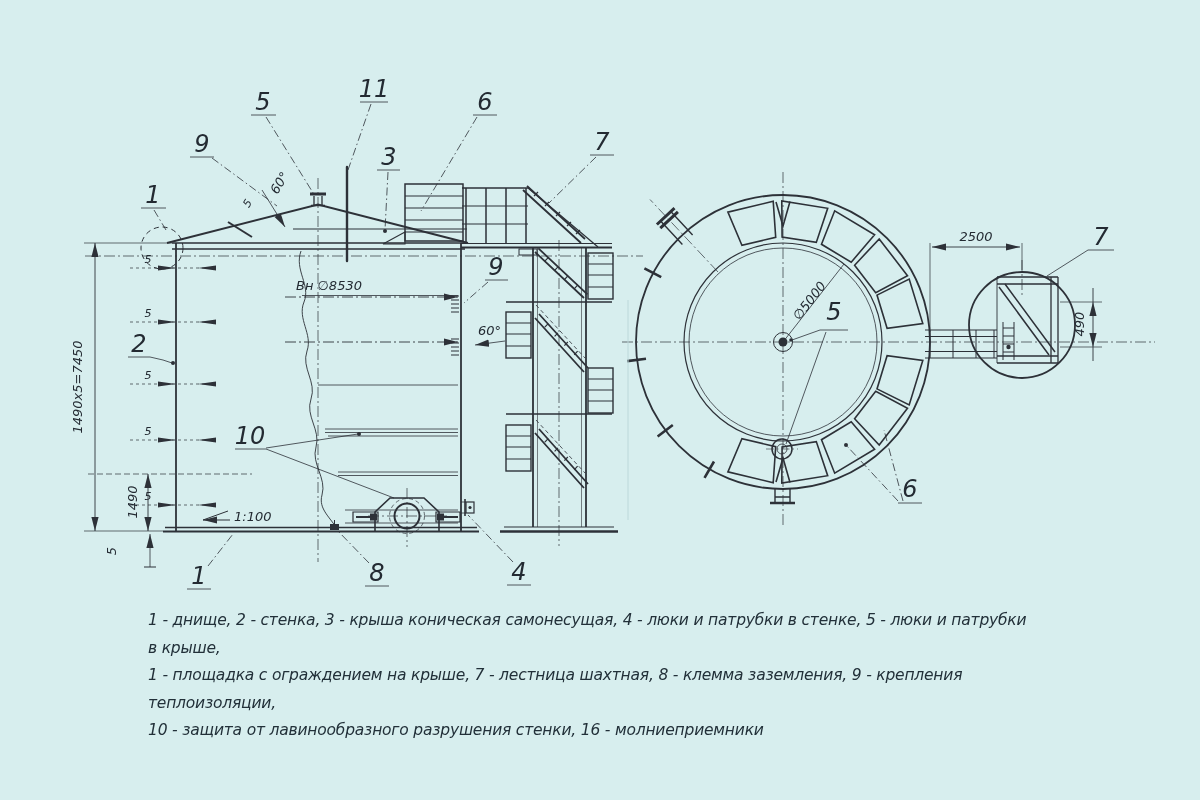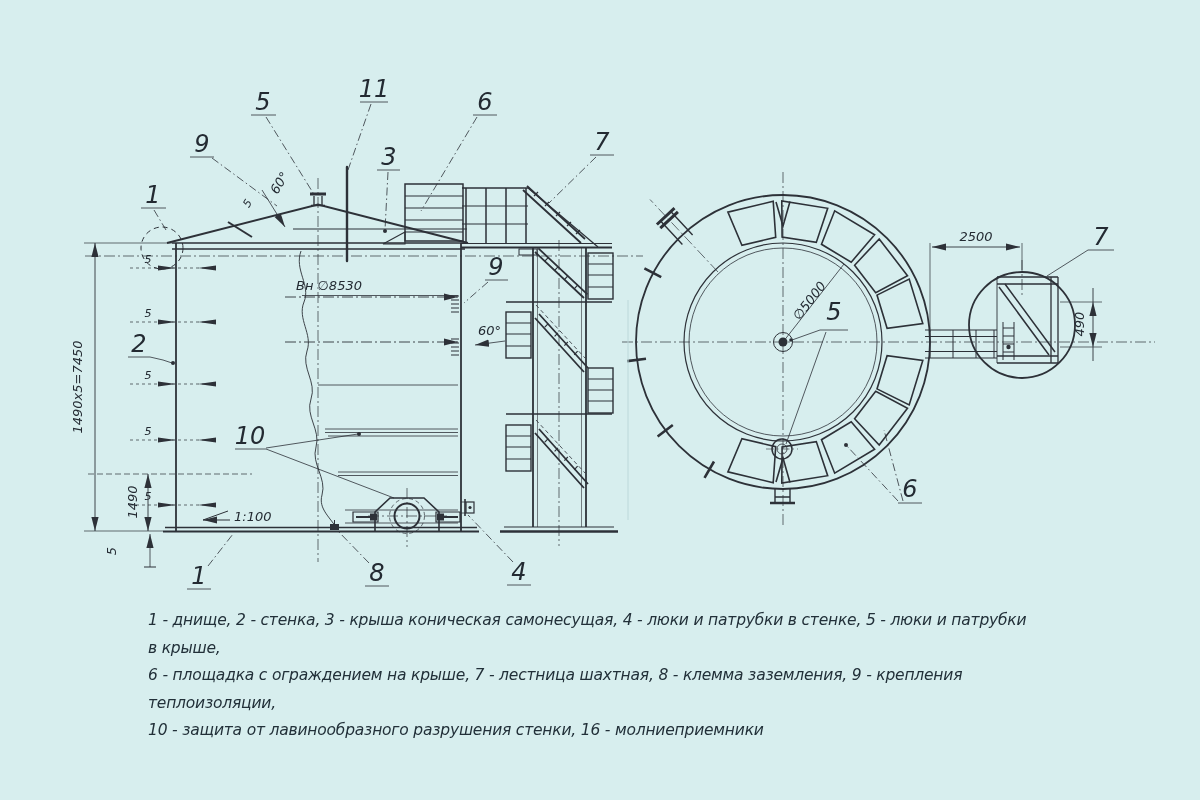--- a/index.html
+++ b/index.html
@@ -349,16 +349,16 @@
     <path class="s" style="stroke-width:.8" d="M1088,250 H1114"></path>
     <path class="s" style="stroke-width:.8" d="M1088,250 L1047,276"></path>
   </g>
 </g>
 
 <path d="M628,300 V520" stroke="#bcd8da" stroke-width="1" fill="none"></path>
 </svg>
 
 <div class="legend">
   <div>1 - днище, 2 - стенка, 3 - крыша коническая самонесущая, 4 - люки и патрубки в стенке, 5 - люки и патрубки в крыше,</div>
-  <div>6 - площадка с ограждением на крыше, 7 - лестница шахтная, 8 - клемма заземления, 9 - крепления теплоизоляции,</div>
+  <div>1 - площадка с ограждением на крыше, 7 - лестница шахтная, 8 - клемма заземления, 9 - крепления теплоизоляции,</div>
   <div>10 - защита от лавинообразного разрушения стенки, 16 - молниеприемники</div>
 </div>
 </div>
 
 </body></html>

